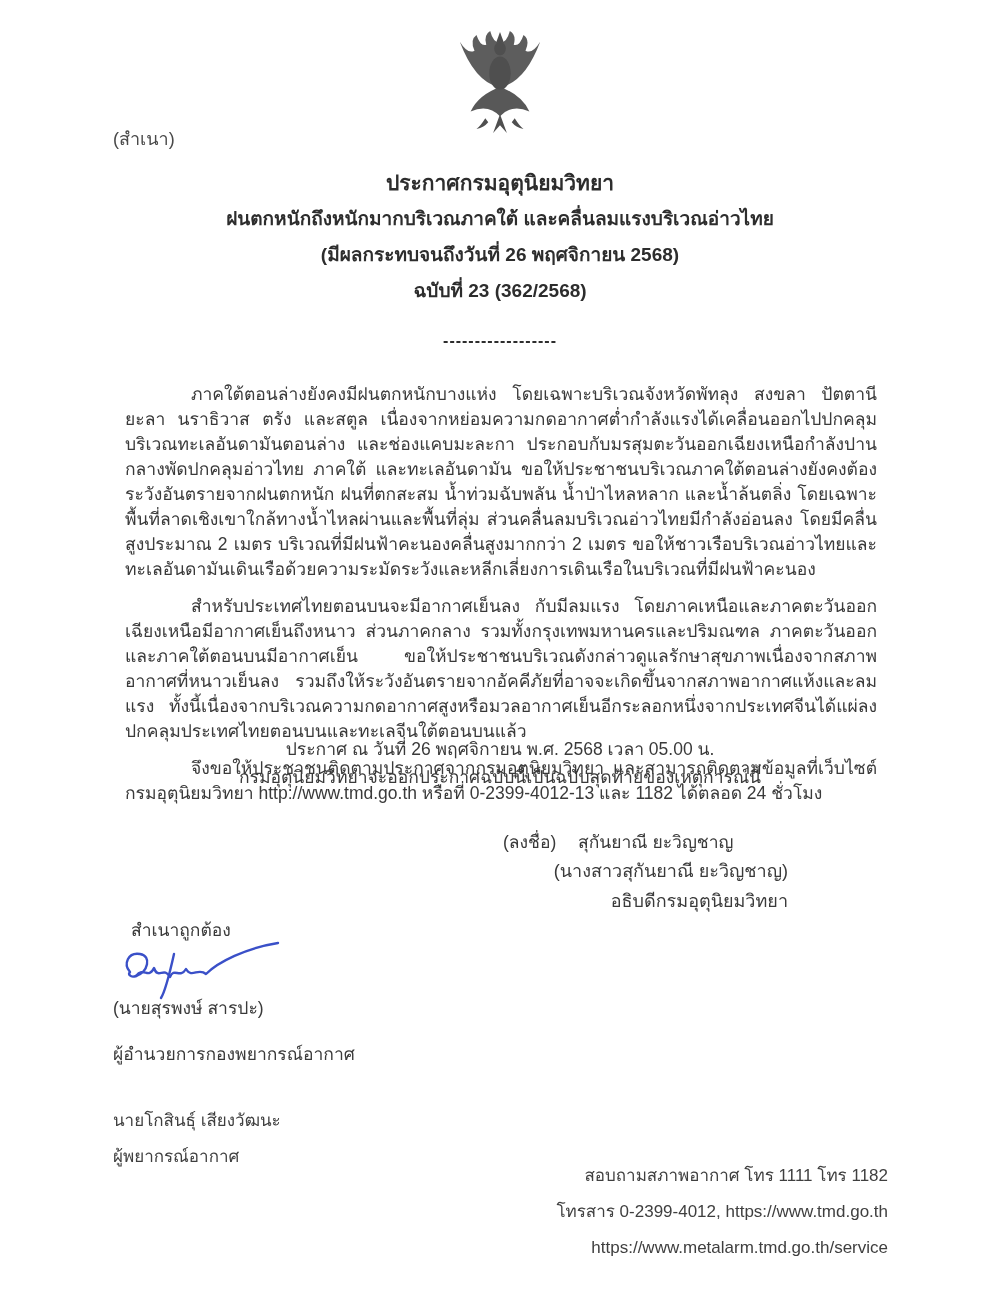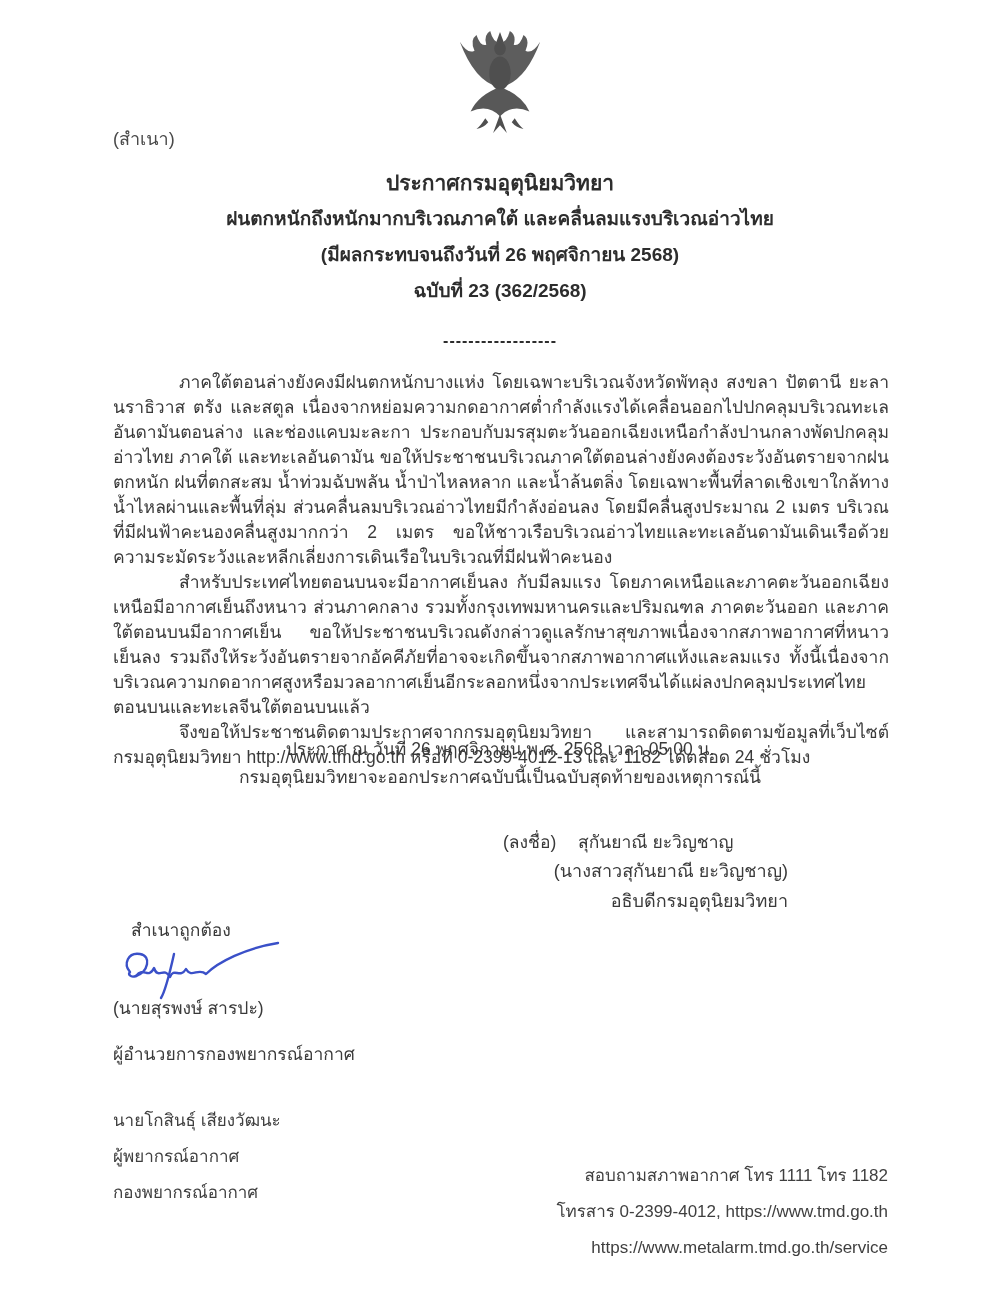--- a/index.html
+++ b/index.html
@@ -32,21 +32,21 @@
   .divider {
     position:absolute; left:0; top:332px; width:100%;
     text-align:center; font-weight:bold; font-size:16px;
     letter-spacing:1px; color:#2d2d2d;
   }
   .body-text {
     position:absolute; left:113px; top:370px; width:776px;
     font-size:17.5px; line-height:25px; text-align:justify;
     color:#3a3a3a;
   }
-  .body-text p { text-indent:66px; margin:0; }
+  .body-text p { text-indent:66px; margin:12px; }
   .announce {
     position:absolute; left:0; top:735px; width:100%;
     text-align:center; font-size:17.5px; line-height:28px;
     color:#3a3a3a;
   }
   .sig-line1-label { position:absolute; left:503px; top:828px; font-size:17.5px; }
   .sig-line1-name  { position:absolute; left:578px; top:828px; font-size:17.5px; }
   .sig-lines {
     position:absolute; left:478px; top:856px; width:310px;
     text-align:right; font-size:18px; line-height:30px;
@@ -125,21 +125,20 @@
       </g>
     </svg>
   </div>
 
   <div class="cert-name">(นายสุรพงษ์ สารปะ)</div>
   <div class="cert-title">ผู้อำนวยการกองพยากรณ์อากาศ</div>
 
   <div class="footer-left">
     <div>นายโกสินธุ์ เสียงวัฒนะ</div>
     <div>ผู้พยากรณ์อากาศ</div>
-    <div>กองพยากรณ์อากาศ</div>
   </div>
 
   <div class="footer-right">
     <div>สอบถามสภาพอากาศ โทร 1111 โทร 1182</div>
     <div>โทรสาร 0-2399-4012, https://www.tmd.go.th</div>
     <div>https://www.metalarm.tmd.go.th/service</div>
   </div>
 
 </div>
 

